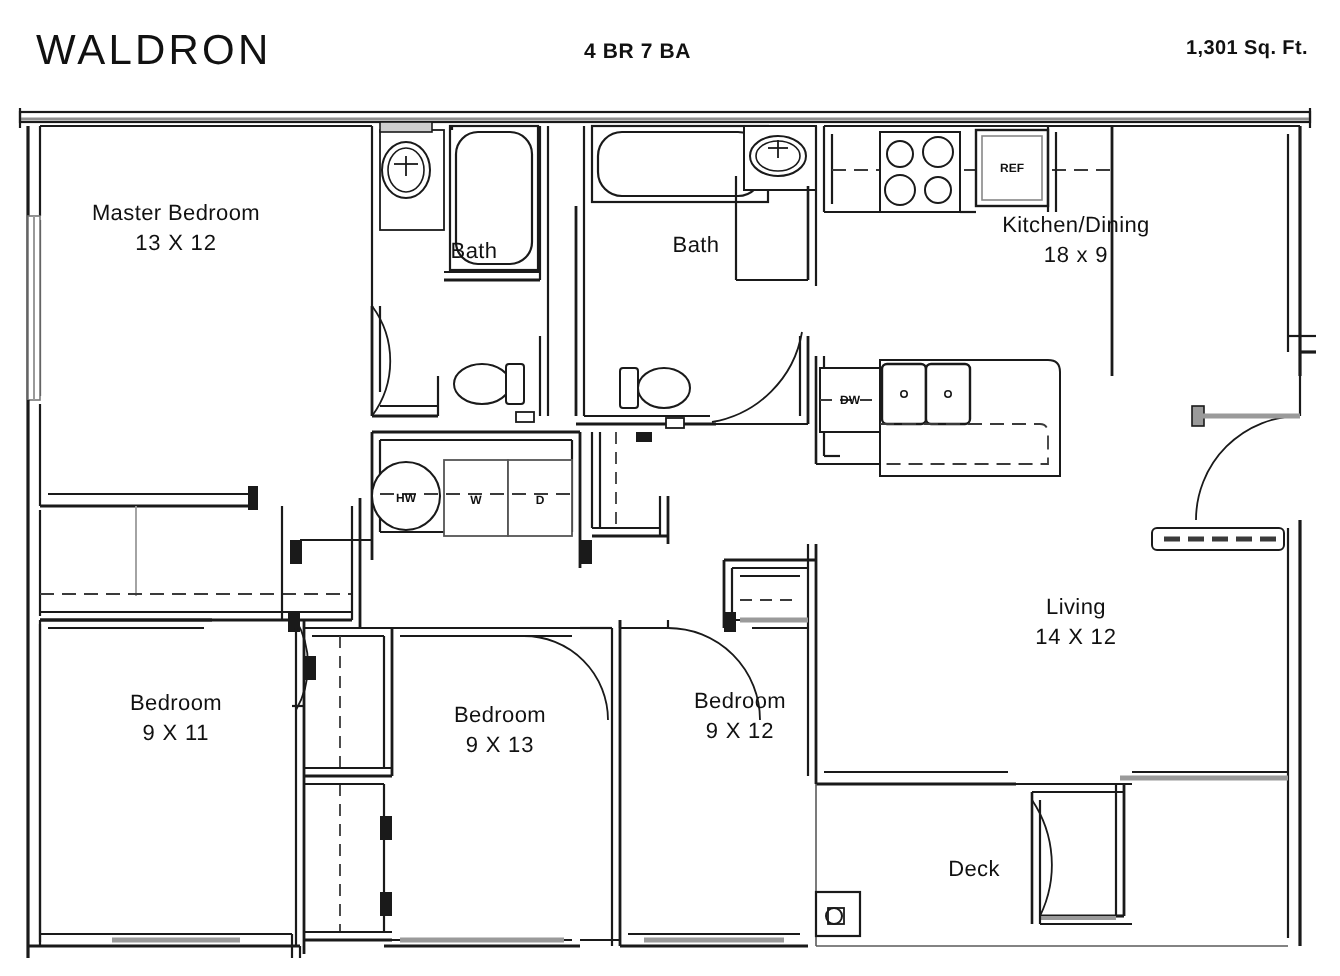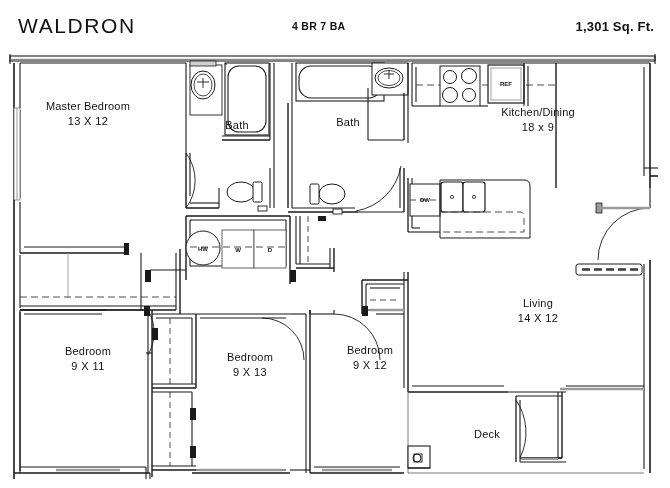--- a/index.html
+++ b/index.html
@@ -40,21 +40,21 @@
     font-size: 10.5px;
     font-weight: bold;
     letter-spacing: 0.3px;
     color: #111111;
     white-space: nowrap;
   }
   #sqft {
     position: absolute;
     right: 16px;
     top: 19px;
-    font-size: 13px;
+    font-size: 10px;
     font-weight: bold;
     letter-spacing: 0.2px;
     color: #111111;
     white-space: nowrap;
   }
   
   #plan-svg {
     position: absolute;
     left: 0;
     top: 48px;

